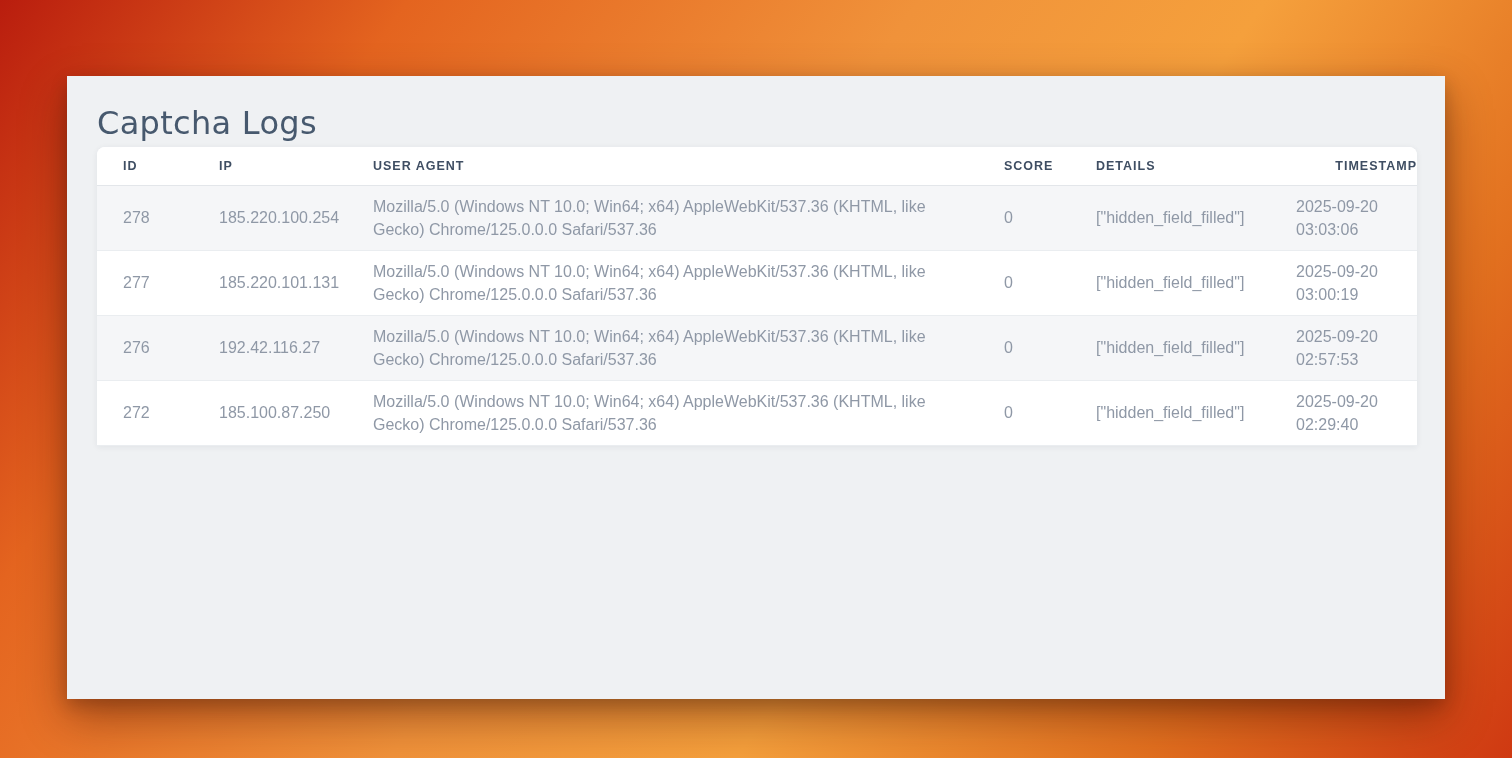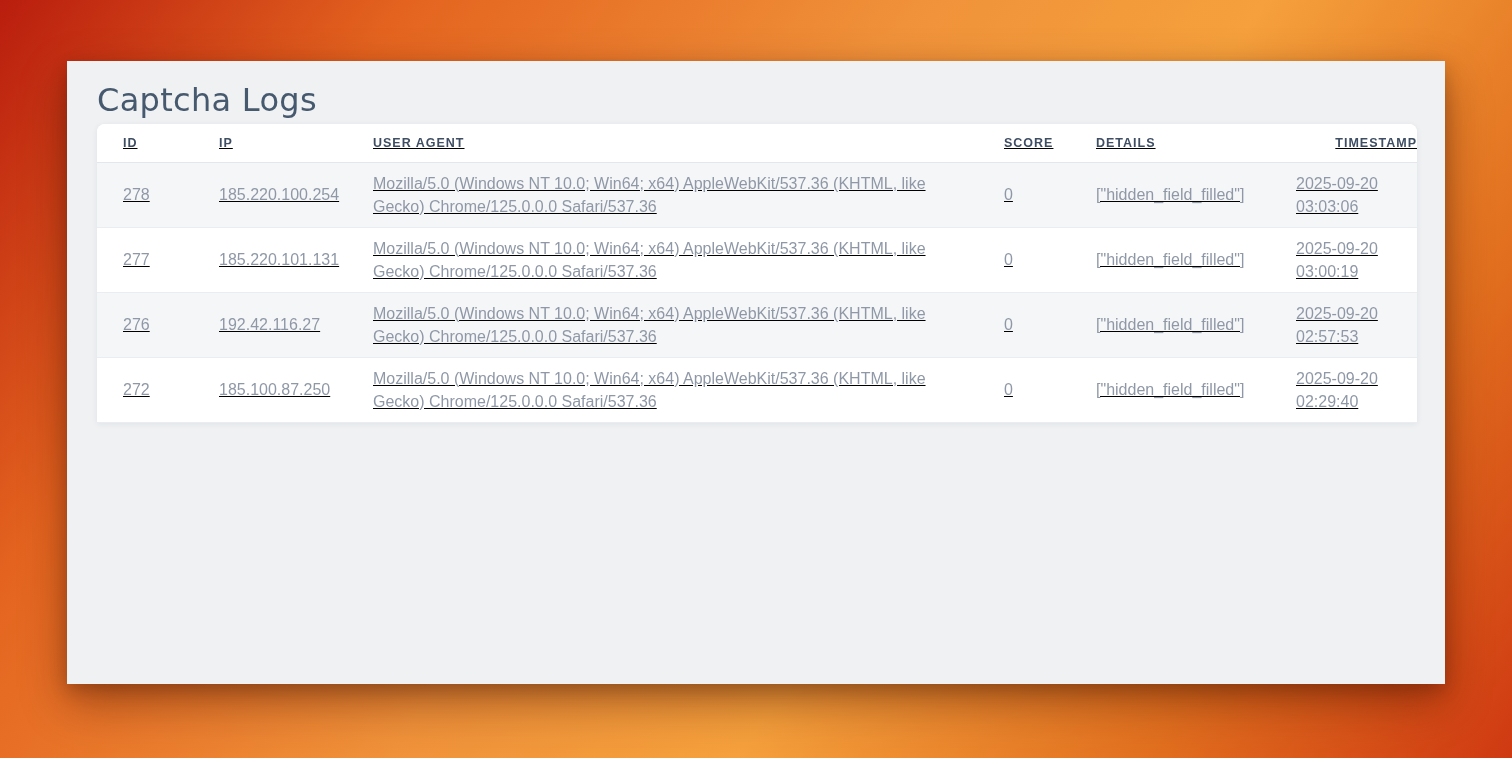--- a/index.html
+++ b/index.html
@@ -6,25 +6,25 @@
   html, body { margin: 0; padding: 0; }
   body {
     width: 1512px; height: 758px;
     position: relative;
     overflow: hidden;
     background: linear-gradient(125deg, #b91d0e 0%, #e4641f 20%, #f0923a 45%, #f5a03c 62%, #e2701f 82%, #cf3912 100%);
     font-family: "Liberation Sans", sans-serif;
   }
   .card {
     position: absolute;
-    left: 67px; top: 61px;
+    left: 67px; top: 76px;
     width: 1378px; height: 623px;
     background: #eff1f3;
     box-shadow: 0 18px 42px rgba(70, 15, 0, 0.45), 0 6px 16px rgba(0,0,0,0.18);
-    padding-top: 15px;
+    padding-top: 23px;
     overflow: hidden;
   }
   .title {
     margin: 0 0 0 30px;
     font-family: "DejaVu Sans", sans-serif;
     font-size: 32px;
     font-weight: 500;
     letter-spacing: 0.3px;
     line-height: 48px;
     color: #47596e;
@@ -33,21 +33,20 @@
     margin: 0 28px 0 30px;
     background: #ffffff;
     border-radius: 8px 8px 0 0;
     overflow: hidden;
     box-shadow: 0 1px 6px rgba(30,40,60,0.07);
   }
   table.logs {
     border-collapse: collapse;
     table-layout: fixed;
     width: 1320px;
-    text-decoration: underline;
   }
   thead th {
     height: 38px;
     text-align: left;
     vertical-align: middle;
     padding: 0 0 0 26px;
     font-size: 12.5px;
     font-weight: bold;
     letter-spacing: 1px;
     text-transform: uppercase;

